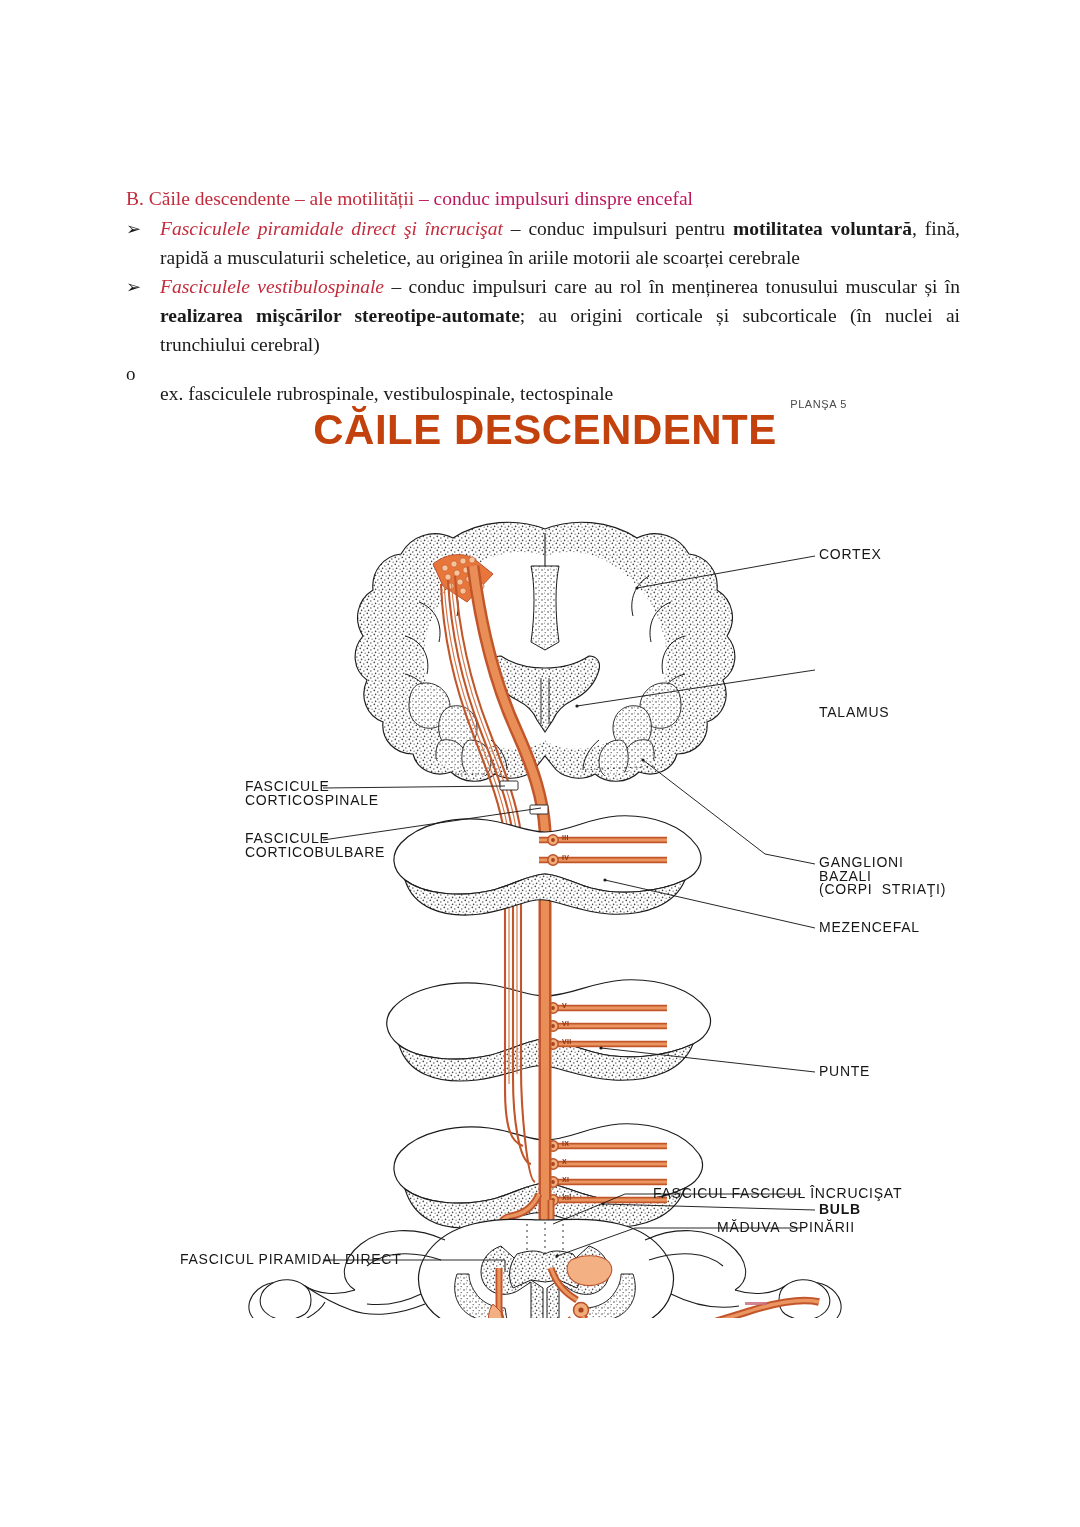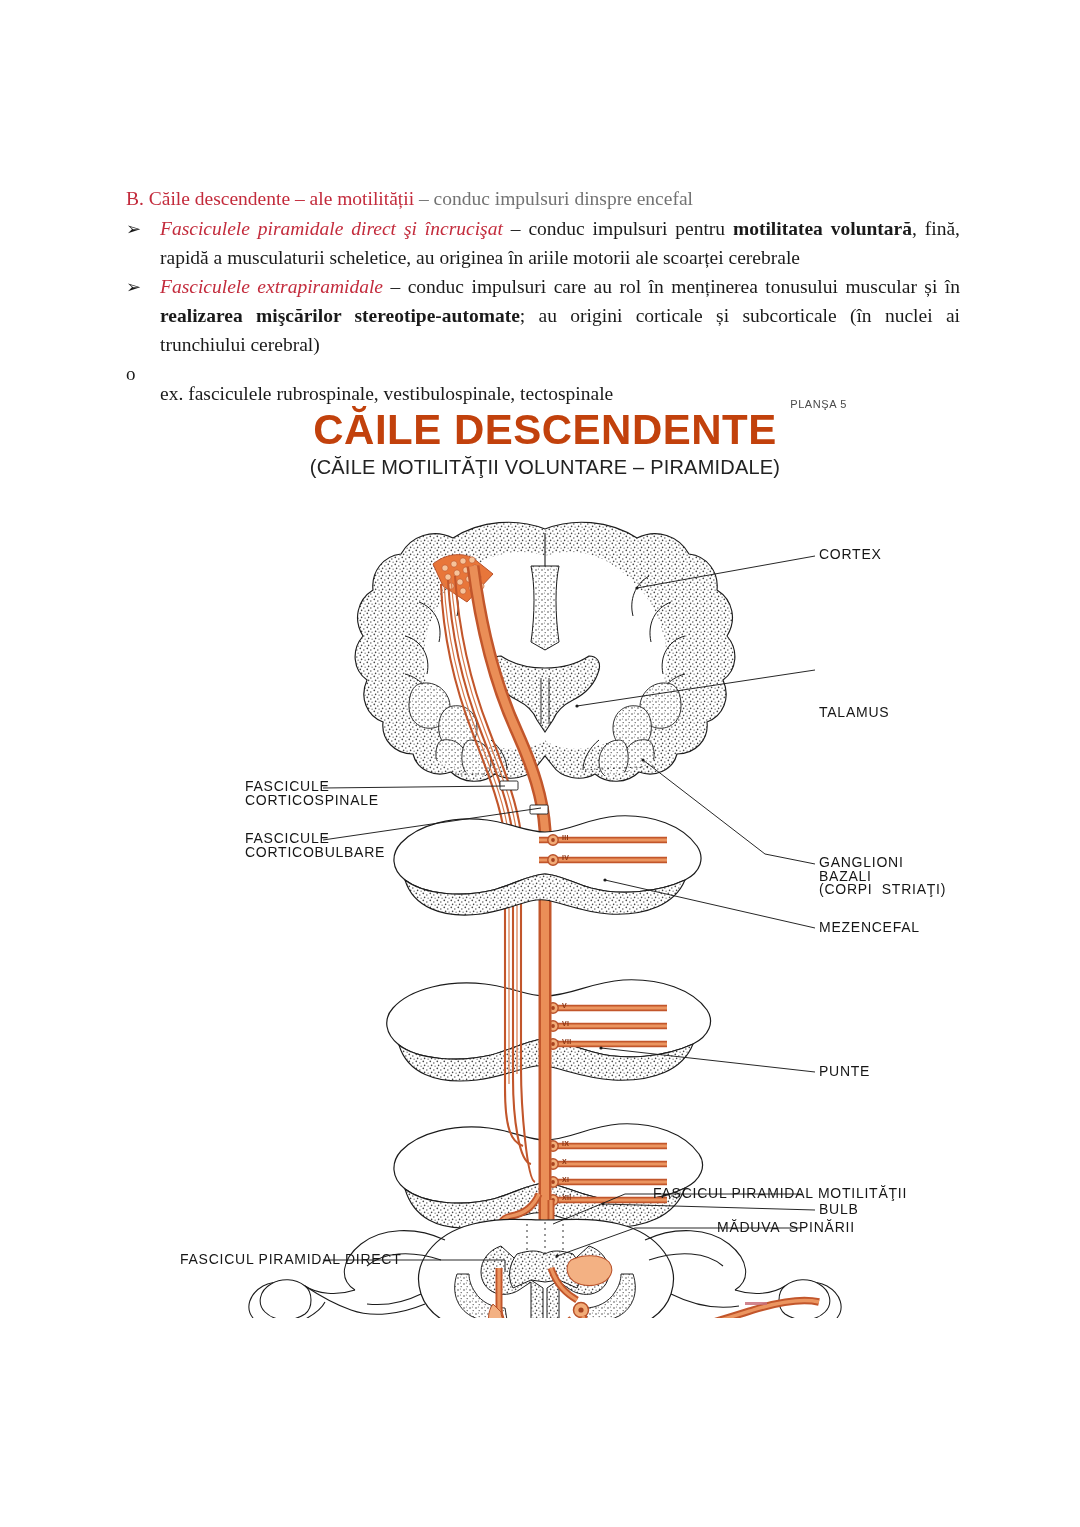--- a/index.html
+++ b/index.html
@@ -12,21 +12,21 @@
   .page{position:absolute;inset:0;background:#fff;}
 
   
   .textblock{position:absolute;left:126px;top:184px;width:834px;}
   .lvl0{
     font-size:19.5px;line-height:29px;
     text-align:left;
     margin:0 0 1px 0;
   }
   .red{color:#c32b3c;}
-  .blk{color:#737373;}
+  .blk{color:#be185d;}
   .bullet-row{
     display:flex;align-items:flex-start;
     margin:0 0 0 0;
   }
   .bullet-row .mark{
     width:34px;flex:0 0 34px;text-align:left;
     font-size:18px;line-height:29px;color:#1a1a1a;
     font-family:"DejaVu Sans", sans-serif;
   }
   .bullet-row .mark.omark{font-family:"Liberation Serif",serif;font-size:19px;}
@@ -82,37 +82,36 @@
 
     <p class="lvl0"><span class="red">B. </span><span class="red">Căile descendente – ale motilității</span><span class="blk"> – conduc impulsuri dinspre encefal</span></p>
 
     <div class="bullet-row">
       <span class="mark">➢</span>
       <span class="body"><span class="it-red">Fasciculele piramidale direct şi încrucişat</span><span> – conduc impulsuri pentru </span><b>motilitatea voluntară</b><span>, fină, rapidă a musculaturii scheletice, au originea în ariile motorii ale scoarței cerebrale</span></span>
     </div>
 
     <div class="bullet-row">
       <span class="mark">➢</span>
-      <span class="body"><span class="it-red">Fasciculele extrapiramidale</span><span> – conduc impulsuri care au rol în menținerea tonusului muscular și în </span><b>realizarea mişcărilor stereotipe-automate</b><span>; au origini corticale și subcorticale (în nuclei ai trunchiului cerebral)</span></span>
+      <span class="body"><span class="it-red">Fasciculele vestibulospinale</span><span> – conduc impulsuri care au rol în menținerea tonusului muscular și în </span><b>realizarea mişcărilor stereotipe-automate</b><span>; au origini corticale și subcorticale (în nuclei ai trunchiului cerebral)</span></span>
     </div>
 
     <div class="bullet-row">
       <span class="mark omark">o</span>
       <span class="body nojust">ex. fasciculele rubrospinale, vestibulospinale, tectospinale</span>
     </div>
 
   </div>
 
   <div class="figure">
 
     <div class="plansa">PLANŞA 5</div>
 
     <div class="figtitle">
       <div class="t1">CĂILE DESCENDENTE</div>
-      <div class="t2">(CĂILE MOTILITĂŢII VOLUNTARE – PIRAMIDALE)</div>
     </div>
 
     <svg class="fig-svg" viewBox="0 0 680 930">
       <defs>
 
         <pattern id="stip" width="7" height="7" patternUnits="userSpaceOnUse">
           <rect width="7" height="7" fill="#ffffff"></rect>
           <circle cx="1.3" cy="1.3" r="0.85" fill="#4a4a4a"></circle>
           <circle cx="4.8" cy="3.1" r="0.75" fill="#555"></circle>
           <circle cx="2.6" cy="5.4" r="0.8" fill="#464646"></circle>
@@ -473,22 +472,22 @@
       </g>
     </svg>
 
     <div class="lbl r" style="left:614px;top:160px;">CORTEX</div>
     <div class="lbl r" style="left:614px;top:274px;margin-top:44px;">TALAMUS</div>
     <div class="lbl r" style="left:614px;top:468px;">GANGLIONI
 BAZALI
 (CORPI  STRIAŢI)</div>
     <div class="lbl r" style="left:614px;top:533px;">MEZENCEFAL</div>
     <div class="lbl r" style="left:614px;top:677px;">PUNTE</div>
-    <div class="lbl r" style="left:614px;top:815px;">BULB</div>
-    <div class="lbl r" style="left:448px;top:799px;">FASCICUL PIRAMIDAL MOTILITĂŢII</div>
+    <div class="lbl r" style="left:614px;top:815px;font-weight:bold;">BULB</div>
+    <div class="lbl r" style="left:448px;top:799px;">FASCICUL FASCICUL ÎNCRUCIŞAT</div>
     <div class="lbl r" style="left:512px;top:833px;">MĂDUVA  SPINĂRII</div>
 
     <div class="lbl l" style="left:40px;top:392px;">FASCICULE
 CORTICOSPINALE</div>
     <div class="lbl l" style="left:40px;top:444px;">FASCICULE
 CORTICOBULBARE</div>
     <div class="lbl l" style="left:-25px;top:865px;">FASCICUL PIRAMIDAL DIRECT</div>
 
     <div class="rn" style="left:357px;top:446px;">III</div>
     <div class="rn" style="left:357px;top:466px;">IV</div>

